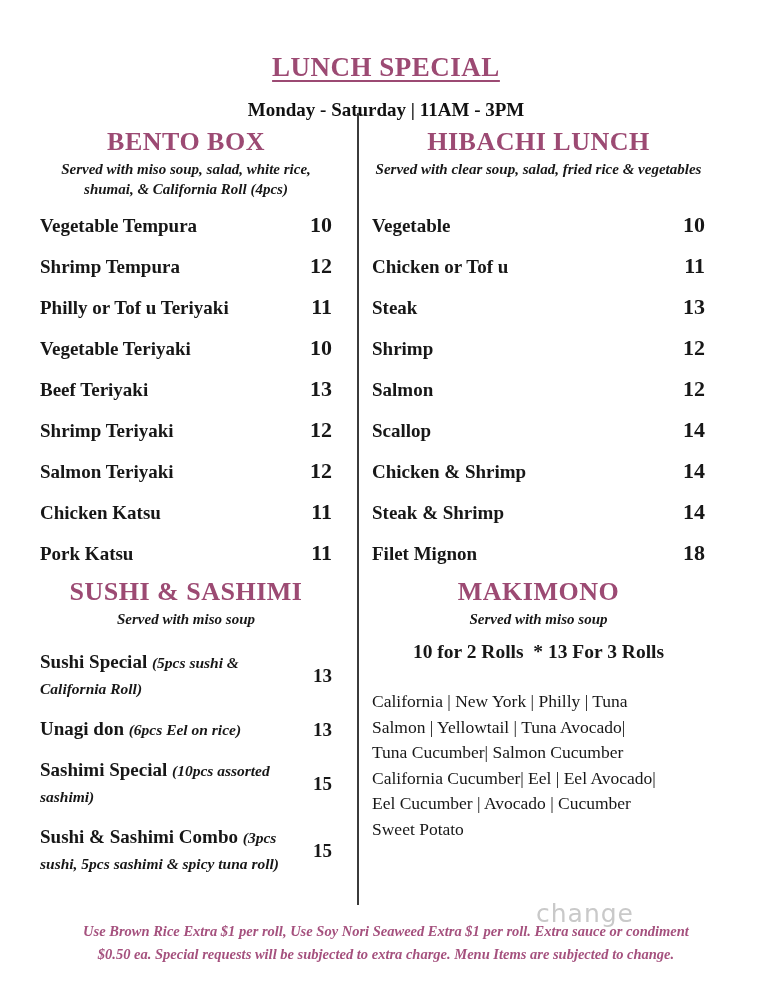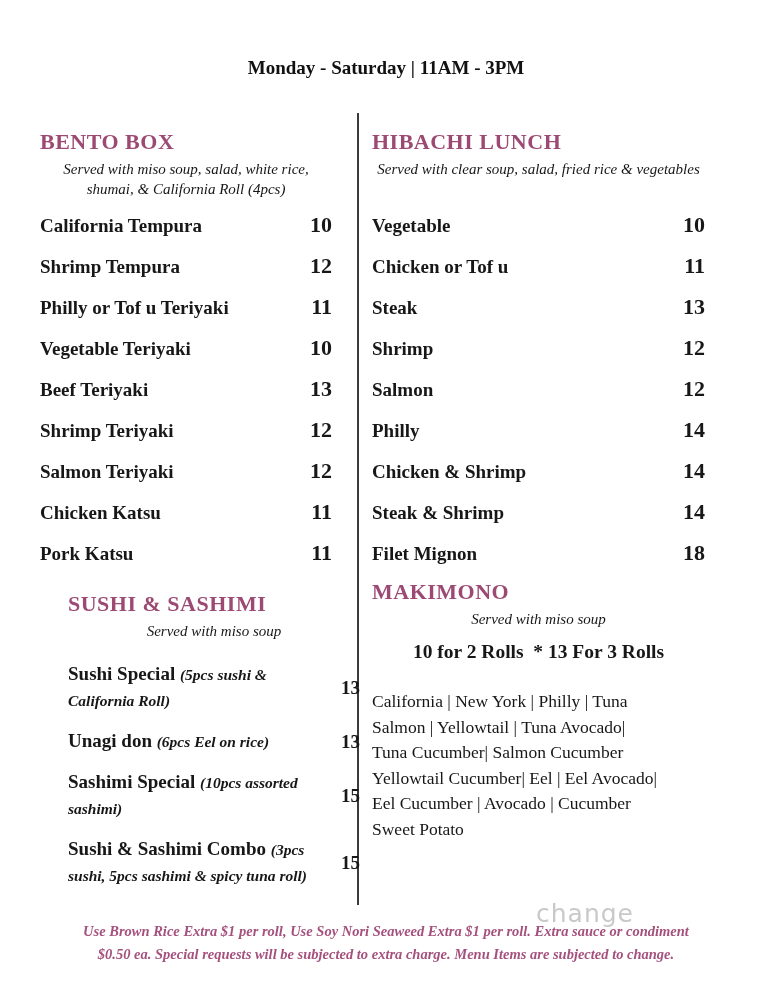--- a/index.html
+++ b/index.html
@@ -23,35 +23,35 @@
   
   .header{position:absolute;top:52px;left:0;width:100%;text-align:center;}
   .title{
     display:inline-block;
     font-size:27px;font-weight:bold;letter-spacing:.5px;
     color:var(--accent);
     text-decoration:underline;
     text-decoration-thickness:2px;
     text-underline-offset:4px;
   }
-  .schedule{font-size:19px;font-weight:bold;margin-top:5px;color:#111;}
+  .schedule{font-size:19px;font-weight:bold;margin-top:16px;color:#111;}
   
   .divider{position:absolute;left:357px;top:113px;width:2px;height:792px;background:var(--divider);}
   
   .section{position:absolute;}
   #bento  {top:128px;left:40px;width:292px;}
   #hibachi{top:128px;left:372px;width:333px;}
-  #sushi  {top:590px;left:40px;width:292px;margin-left:28px;}
+  #sushi  {top:578px;left:40px;width:292px;}
   #makimono{top:578px;left:372px;width:333px;}
   .sec-title{
-    text-align:left;font-size:22px;font-weight:bold;
+    text-align:center;font-size:26px;font-weight:bold;
     letter-spacing:.5px;color:var(--accent);line-height:27px;
   }
   .sec-sub{
-    text-align:center;font-style:italic;font-weight:normal;
+    text-align:center;font-style:italic;font-weight:bold;
     font-size:15px;line-height:20px;margin-top:4px;
   }
   .sec-head{height:86px;}
   .sec-head2{margin-bottom:20px;}
   
   .row{
     display:flex;justify-content:space-between;align-items:baseline;
     font-weight:bold;font-size:19px;line-height:22px;margin-bottom:18px;
   }
   .row .price{font-size:22px;font-weight:bold;}
@@ -80,34 +80,35 @@
     font-style:italic;font-weight:bold;font-size:14.5px;line-height:22.5px;
     z-index:2;
   }
 </style>
 </head>
 <body>
 
 <div class="page">
 
   <div class="header">
+    <div class="title">LUNCH SPECIAL</div>
     <div class="schedule">Monday - Saturday | 11AM - 3PM</div>
   </div>
 
   <div class="divider"></div>
 
   <div class="section" id="bento">
     <div class="sec-head">
       <div class="sec-title">BENTO BOX</div>
       <div class="sec-sub">Served with miso soup, salad, white rice, shumai, &amp; California Roll (4pcs)</div>
     </div>
     <div>
 
         <div class="row">
-          <span>California Tempura</span>
+          <span>Vegetable Tempura</span>
           <span class="price">10</span>
         </div>
 
         <div class="row">
           <span>Shrimp Tempura</span>
           <span class="price">12</span>
         </div>
 
         <div class="row">
           <span>Philly or Tof u Teriyaki</span>
@@ -172,21 +173,21 @@
           <span>Shrimp</span>
           <span class="price">12</span>
         </div>
 
         <div class="row">
           <span>Salmon</span>
           <span class="price">12</span>
         </div>
 
         <div class="row">
-          <span>Philly</span>
+          <span>Scallop</span>
           <span class="price">14</span>
         </div>
 
         <div class="row">
           <span>Chicken &amp; Shrimp</span>
           <span class="price">14</span>
         </div>
 
         <div class="row">
           <span>Steak &amp; Shrimp</span>
@@ -237,21 +238,21 @@
     <div class="maki-pricing">10 for 2 Rolls  * 13 For 3 Rolls</div>
     <div class="rolls">
 
         <div class="roll-line">California | New York | Philly | Tuna</div>
 
         <div class="roll-line">Salmon | Yellowtail | Tuna Avocado|</div>
 
 
         <div class="roll-line">Tuna Cucumber| Salmon Cucumber</div>
 
-        <div class="roll-line">Yellowtail Cucumber| Eel | Eel Avocado|</div>
+        <div class="roll-line">California Cucumber| Eel | Eel Avocado|</div>
 
         <div class="roll-line">Eel Cucumber | Avocado | Cucumber</div>
 
         <div class="roll-line">Sweet Potato</div>
       </div>
   </div>
 
   <div class="watermark">change</div>
 
   <div class="footer">

